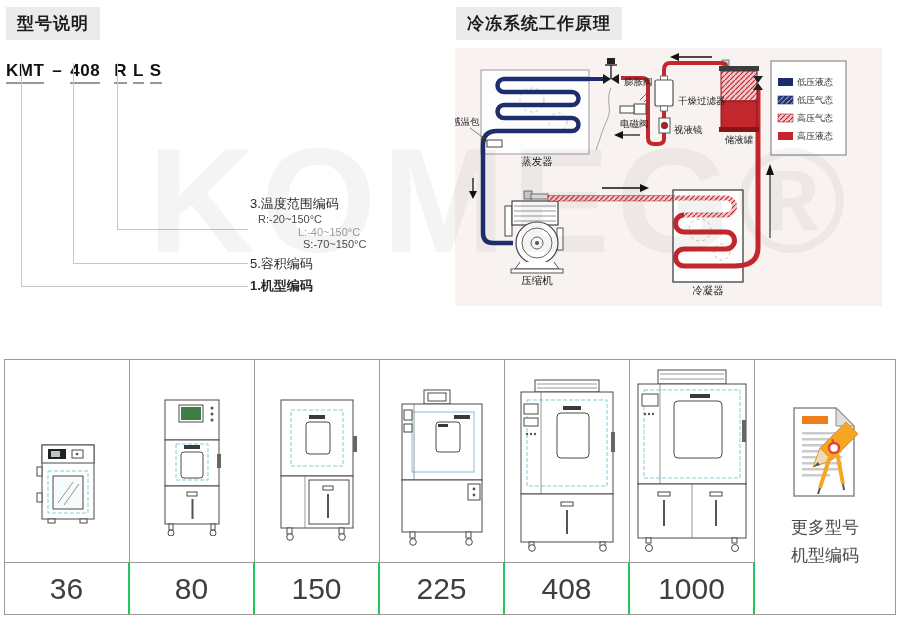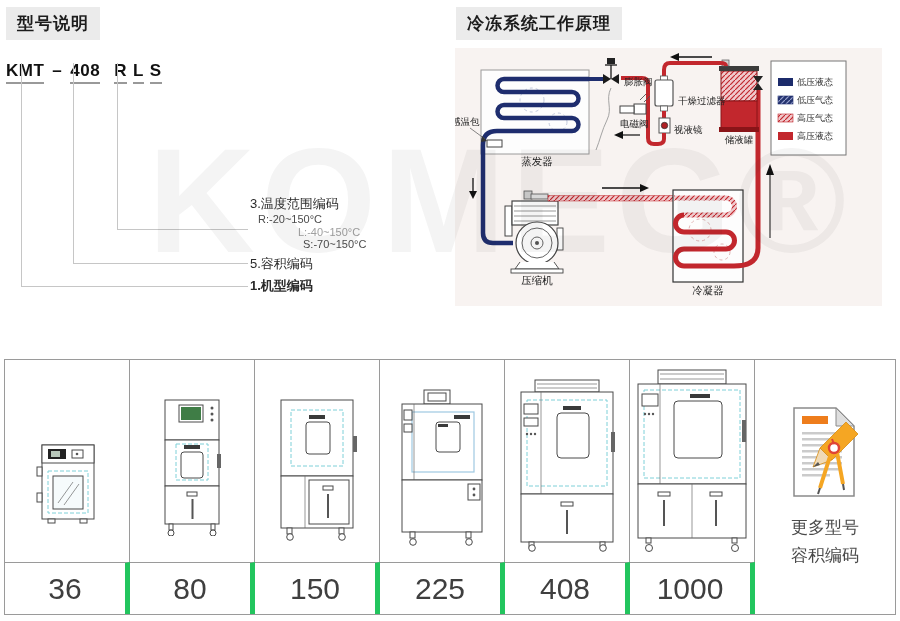--- a/index.html
+++ b/index.html
@@ -20,21 +20,21 @@
   svg text{font-family:"Liberation Sans","DejaVu Sans",sans-serif;}
   .more-h{position:absolute;left:3px;top:316px;background:#ebebeb;padding:5px 12px;
           display:inline-flex;align-items:baseline;}
   .more-h .big{font-size:17px;font-weight:bold;color:#1c1c1c;letter-spacing:1px;}
   .more-h .unit{font-size:13px;color:#222;margin-left:9px;}
   .more-h sup{font-size:9px;}
   .tbl{position:absolute;left:4px;top:359px;width:892px;height:256px;border:1px solid #9a9a9a;
        display:grid;grid-template-columns:repeat(6,125px) 1fr;grid-template-rows:202px 1fr;
        box-sizing:border-box;background:#fff;}
   .cell{border-right:1px solid #9a9a9a;display:flex;align-items:flex-end;justify-content:center;box-sizing:border-box;}
-  .numcell{border-right:5px solid #22c55e;border-top:1px solid #9a9a9a;display:flex;
+  .numcell{border-right:2px solid #22c55e;border-top:1px solid #9a9a9a;display:flex;
            align-items:center;justify-content:center;font-size:30px;color:#3f3f3f;box-sizing:border-box;}
   .merged{grid-column:7;grid-row:1/3;border-right:none;display:flex;flex-direction:column;
           align-items:center;justify-content:flex-start;padding-top:42px;box-sizing:border-box;}
   .custom-txt{font-size:17px;color:#4a4a4a;line-height:1.65;text-align:center;margin-top:12px;}
   .wm{position:absolute;font-weight:bold;letter-spacing:6px;color:rgba(40,40,40,0.05);
       white-space:nowrap;pointer-events:none;z-index:5;}
   
   .mc{stroke:#4a4a4a;fill:#fff;stroke-width:1;}
   .thin{stroke:#6a6a6a;stroke-width:.7;fill:none;}
   .cyd{stroke:#7fd0d8;fill:none;stroke-width:1;stroke-dasharray:4 2;}
@@ -374,21 +374,21 @@
           <line x1="52" y1="48" x2="40" y2="86" stroke="#f5a623" stroke-width="4"></line>
           <line x1="57" y1="50" x2="63" y2="82" stroke="#f5a623" stroke-width="4"></line>
           <circle cx="54" cy="46" r="5" fill="#fff" stroke="#e04434" stroke-width="2.4"></circle>
           <line x1="52" y1="37" x2="54" y2="42" stroke="#e04434" stroke-width="2"></line>
           <line x1="40" y1="86" x2="38" y2="92" stroke="#555" stroke-width="2"></line>
           <line x1="63" y1="82" x2="64" y2="88" stroke="#555" stroke-width="2"></line>
         </g>
       </svg>
       <div class="custom-txt">
         <div>更多型号</div>
-        <div>容积编码</div>
+        <div>机型编码</div>
       </div>
     </div>
 
     <div class="numcell">
         <span>36</span>
       </div>
     <div class="numcell">
         <span>80</span>
       </div>
     <div class="numcell">

